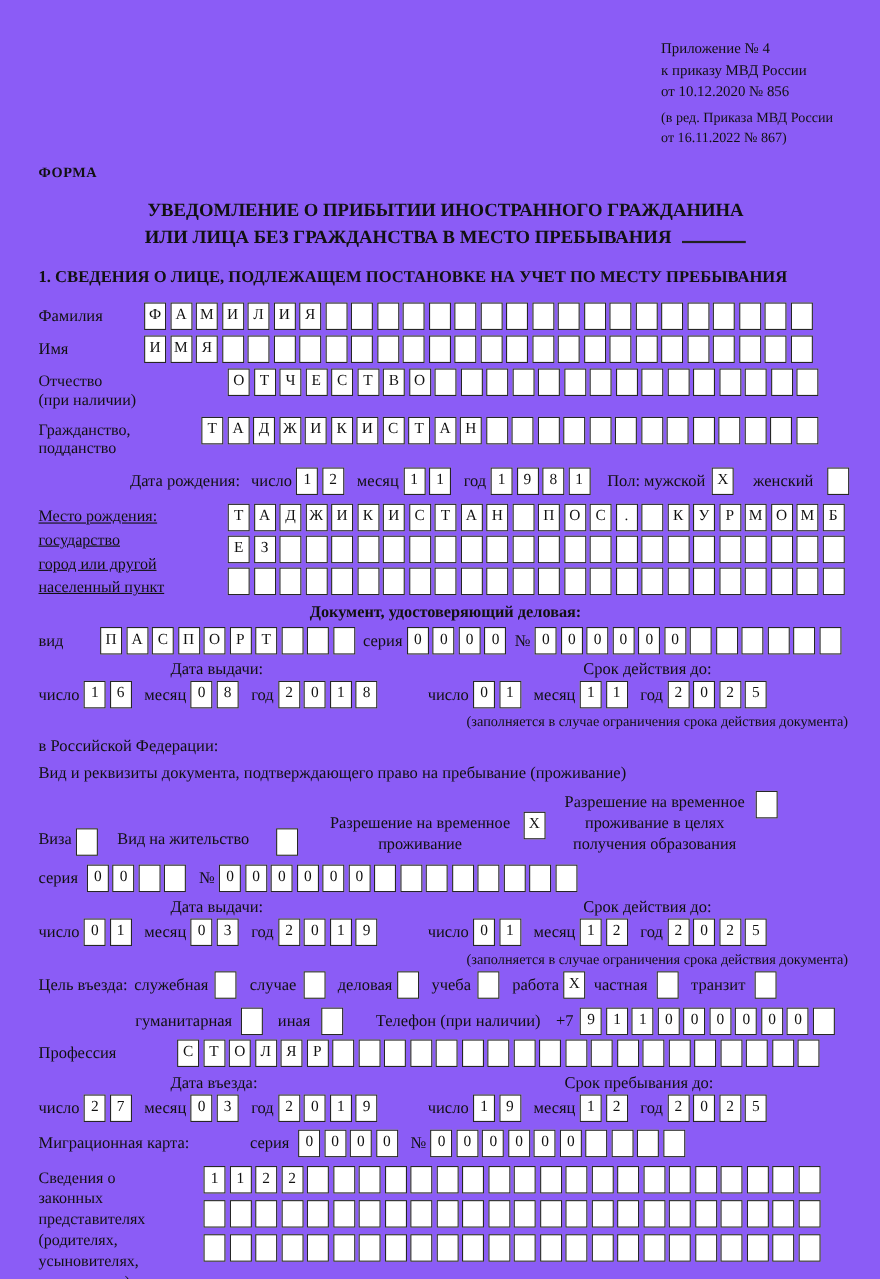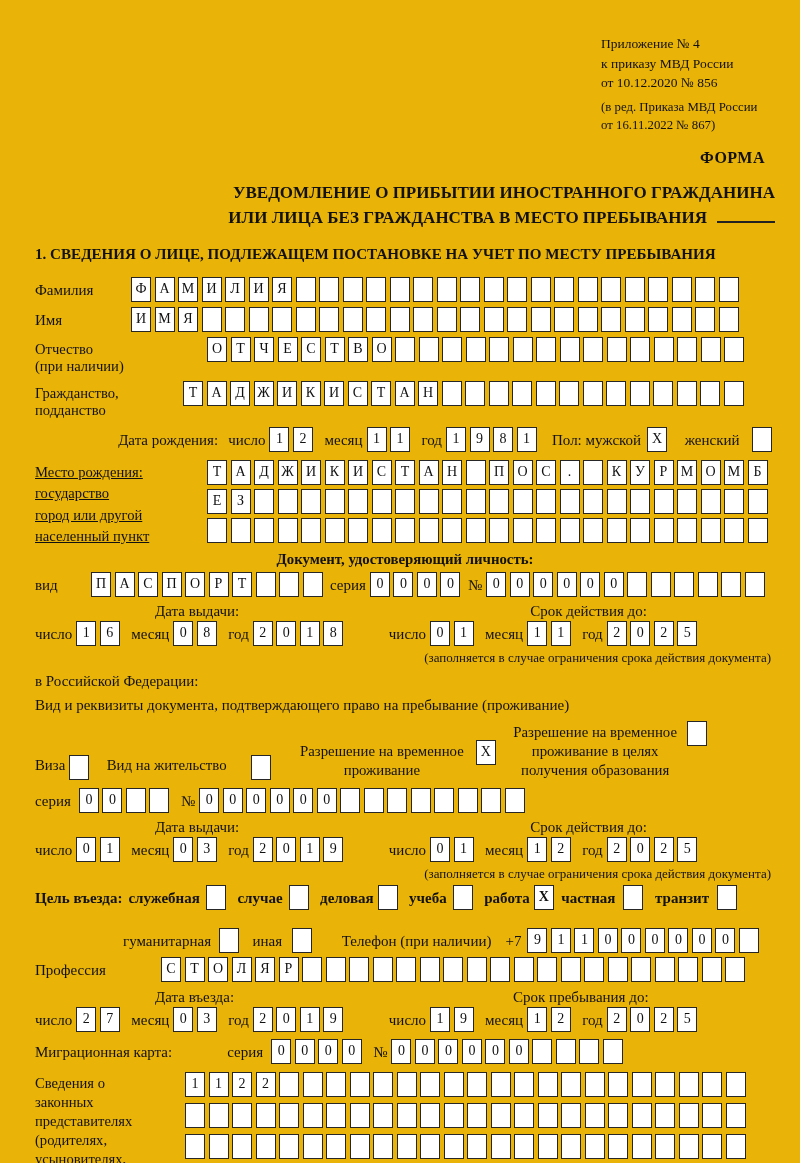--- a/index.html
+++ b/index.html
@@ -1,21 +1,21 @@
 <!DOCTYPE html>
 <html><head>
 <meta charset="utf-8">
 <style>
   html,body{margin:0;padding:0;background:#fff;}
   body{width:800px;height:1163px;color:#111;font-family:"Liberation Serif","DejaVu Serif",serif;}
-  .page{box-sizing:border-box;width:800px;height:1163px;padding:34px 25px 0 35px;overflow:hidden;background:#eab308;}
+  .page{box-sizing:border-box;width:800px;height:1163px;padding:34px 25px 0 35px;overflow:hidden;background:#8b5cf6;}
   .hdr{width:162px;margin:0 12px 0 auto;font-size:13.5px;line-height:1.45;}
   .hdr-sub{margin-top:5px;font-size:12.8px;line-height:1.45;}
-  .forma{text-align:right;margin:14px 10px 0 0;font-weight:bold;font-size:16px;letter-spacing:.5px;}
-  .title{margin-top:13px;text-align:right;font-weight:bold;font-size:17px;line-height:1.5;}
+  .forma{text-align:left;margin:14px 10px 0 0;font-weight:bold;font-size:13px;letter-spacing:.5px;}
+  .title{margin-top:13px;text-align:center;font-weight:bold;font-size:17px;line-height:1.5;}
   .tunder{display:inline-block;width:58px;height:13px;border-bottom:2px solid #222;margin-left:10px;}
   .sec1{margin-top:15px;font-weight:bold;font-size:15.1px;white-space:nowrap;}
   .rows{margin-top:14px;}
   .frow{display:flex;align-items:flex-start;margin-bottom:3px;}
   .lbl{font-size:15px;line-height:27px;white-space:nowrap;}
   .mlab{font-size:14.6px;line-height:17px;padding-top:4px;}
   .mlab4{font-size:14.6px;line-height:21.5px;padding-top:2px;}
   .mlab6{font-size:14.6px;line-height:19px;padding-top:2px;}
   .boxes{display:inline-flex;flex-wrap:nowrap;}
   .cbox{box-sizing:border-box;flex:0 0 20px;width:20px;height:25px;border:1.7px solid #262626;margin-right:3.5px;
@@ -305,21 +305,21 @@
             <span class="cbox"></span>
             <span class="cbox"></span>
             <span class="cbox"></span>
             <span class="cbox"></span>
             <span class="cbox"></span>
             <span class="cbox"></span>
           </span>
       </div>
     </div>
 
-    <div class="dochead">Документ, удостоверяющий личность:</div>
+    <div class="dochead">Документ, удостоверяющий деловая:</div>
 
     <div class="frow">
       <span class="lbl w56">вид</span>
       <span class="boxes">
           <span class="cbox">П</span>
           <span class="cbox">А</span>
           <span class="cbox">С</span>
           <span class="cbox">П</span>
           <span class="cbox">О</span>
           <span class="cbox">Р</span>
@@ -505,21 +505,21 @@
             <span class="cbox">2</span>
             <span class="cbox">0</span>
             <span class="cbox">2</span>
             <span class="cbox">5</span>
           </span>
       </div>
     </div>
 
     <div class="note right">(заполняется в случае ограничения срока действия документа)</div>
 
-    <div class="frow purpose" style="margin-bottom:16px;font-weight:bold;">
+    <div class="frow purpose" style="margin-bottom:6px;">
       <span class="lbl">Цель въезда:</span>
       <span class="lbl ml6">служебная</span>
       <span class="boxes ml6">
           <span class="cbox"></span>
         </span>
       <span class="lbl ml8">случае</span>
       <span class="boxes ml6">
           <span class="cbox"></span>
         </span>
       <span class="lbl ml8">деловая</span>

